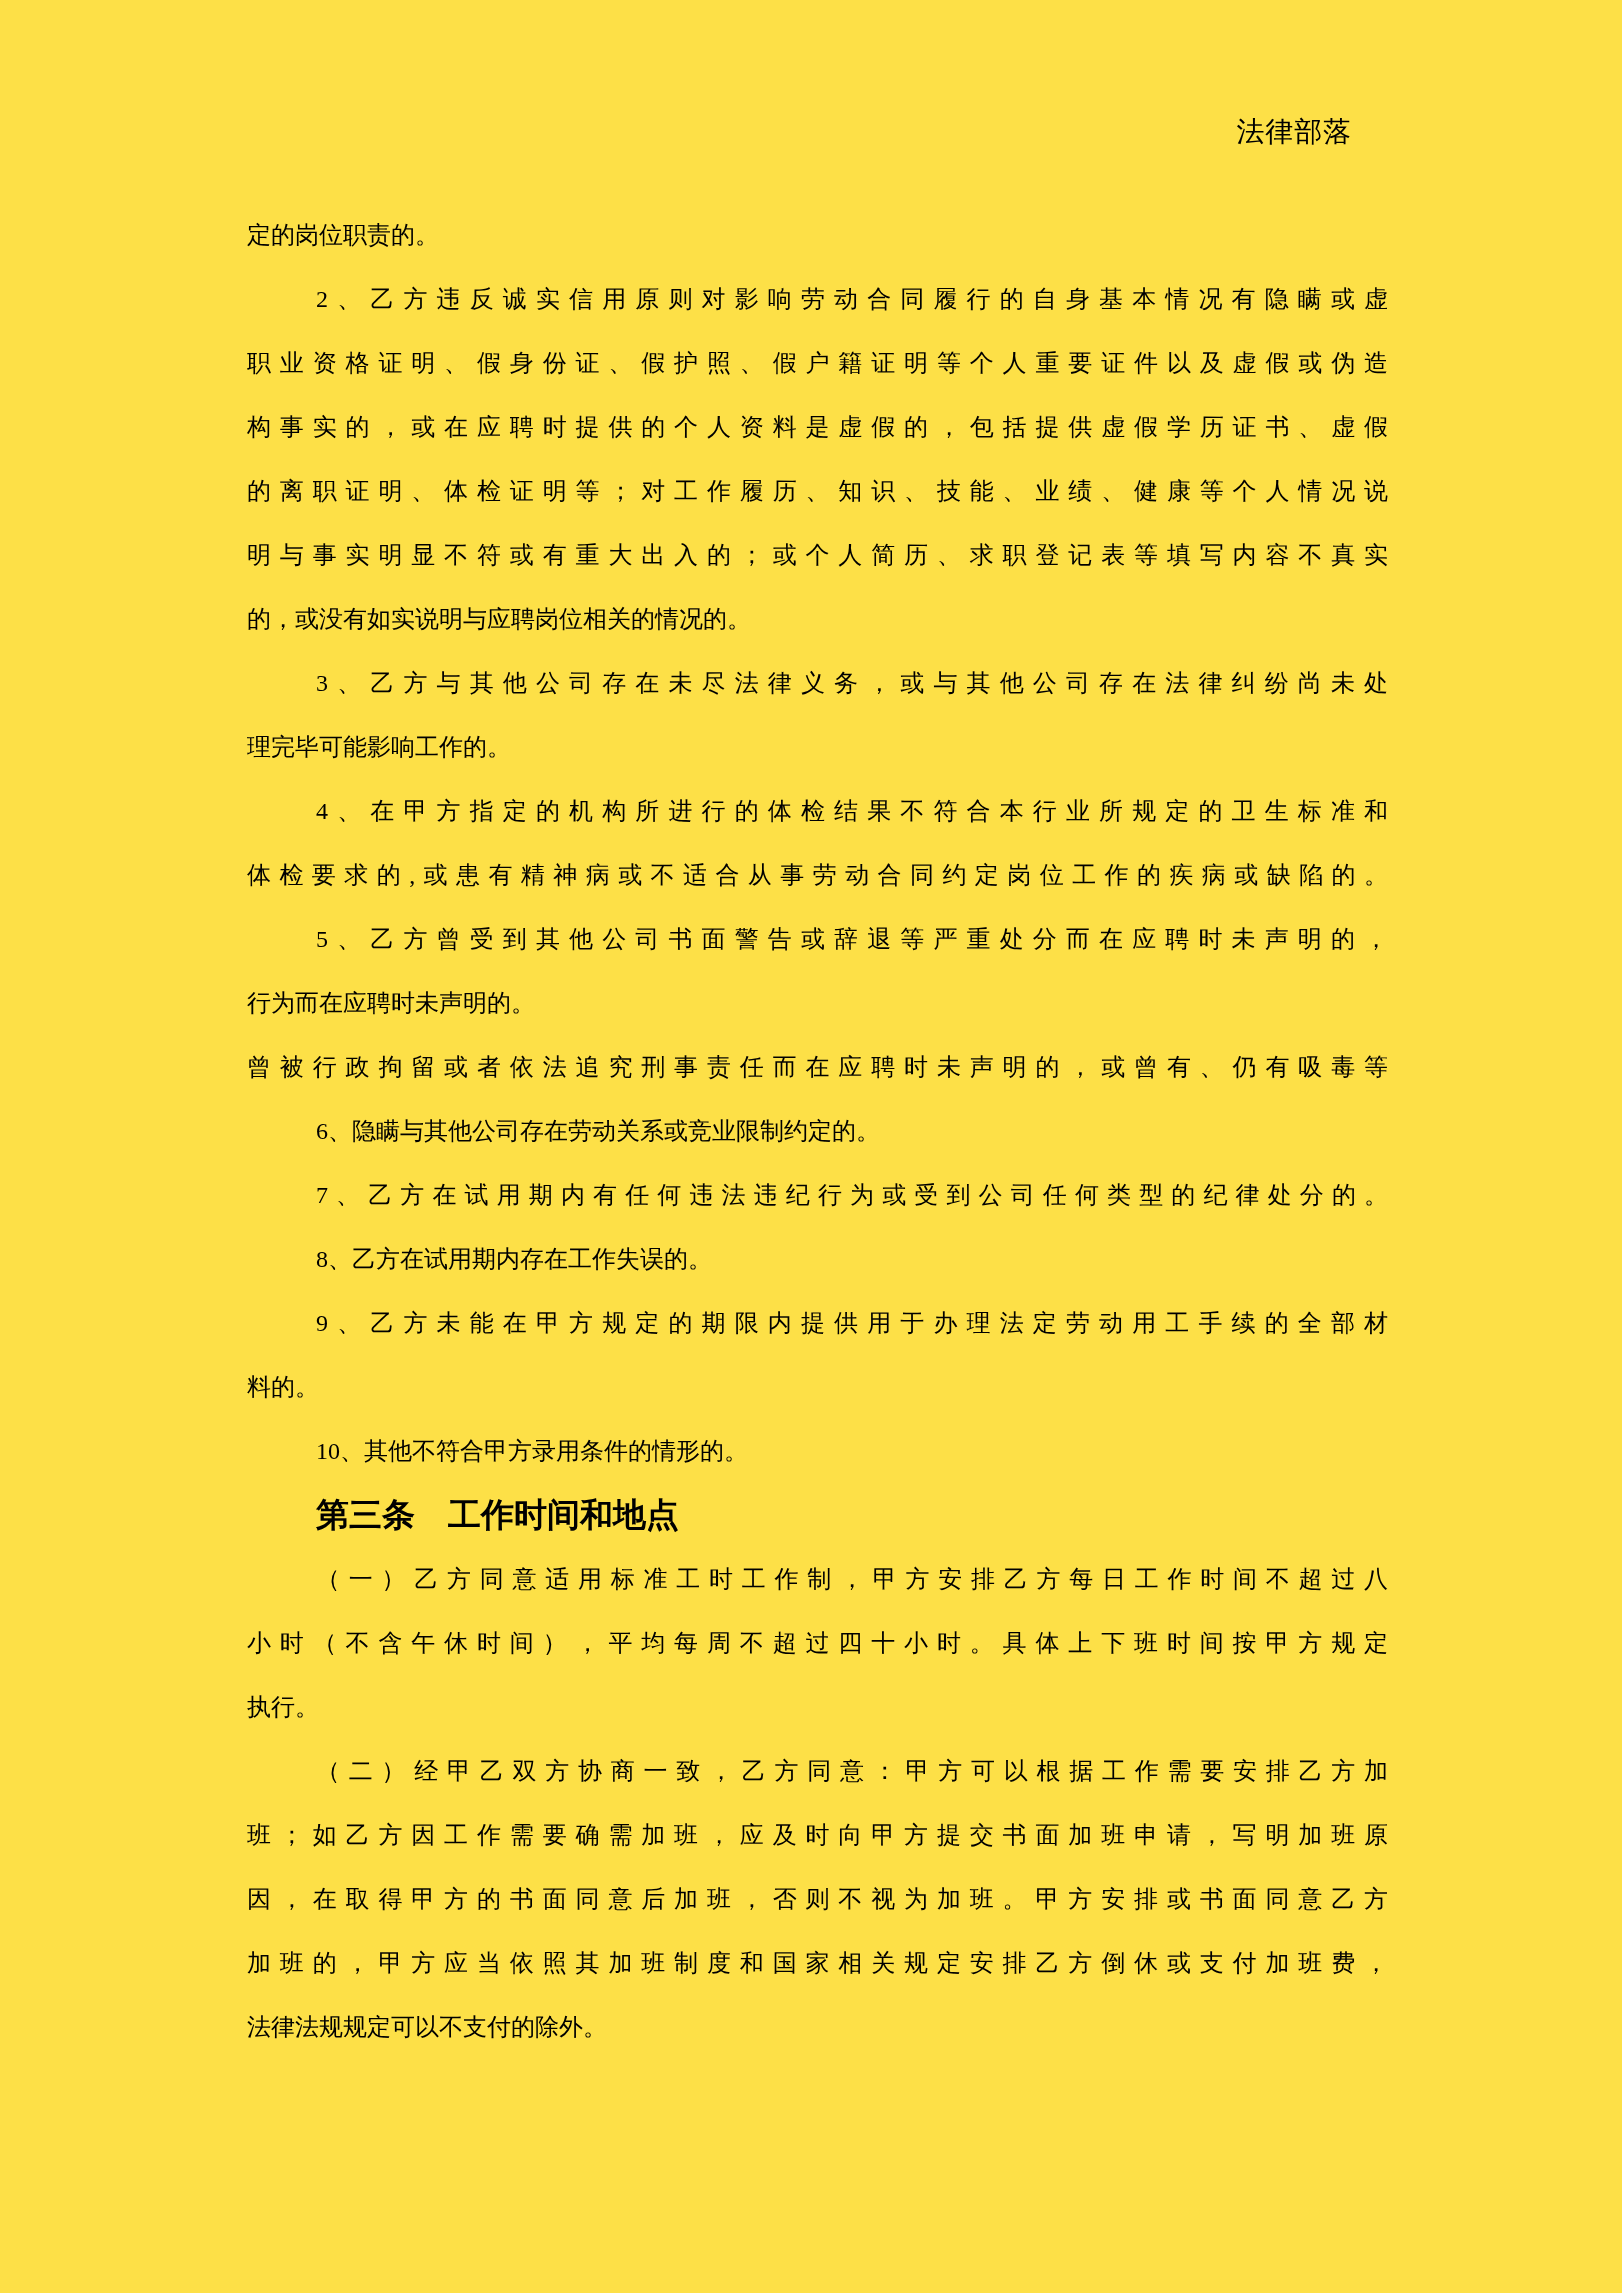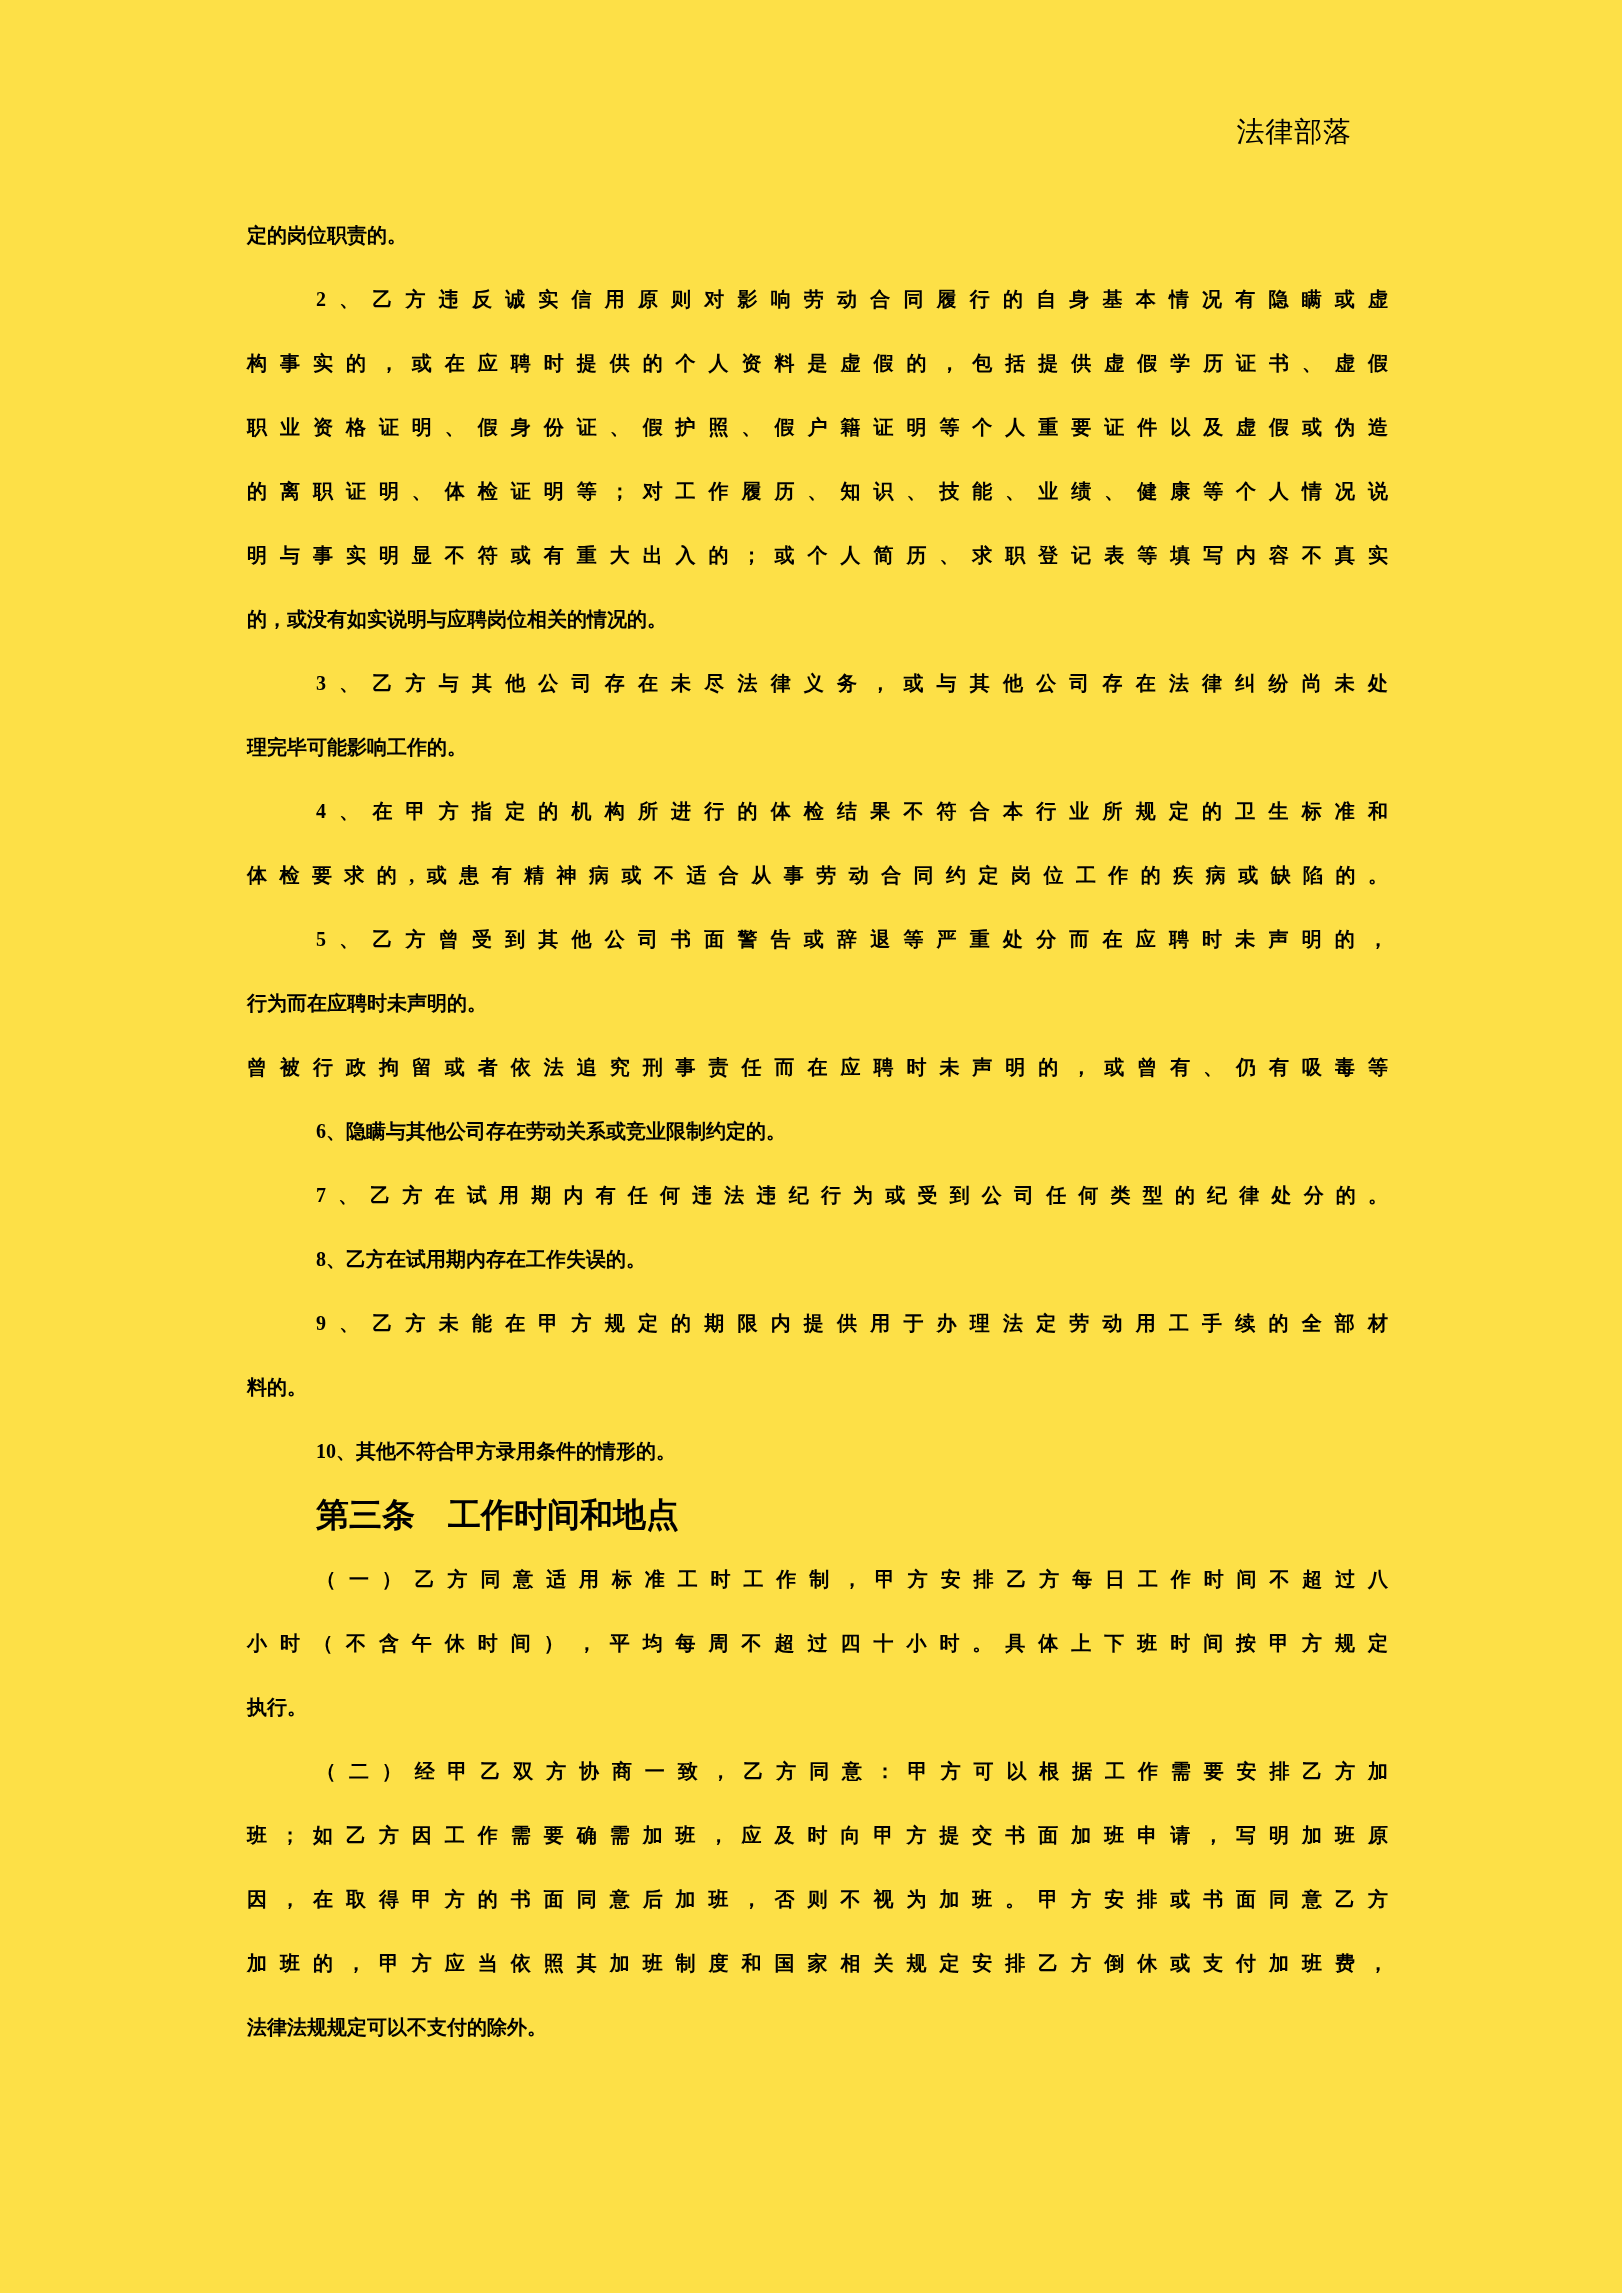--- a/index.html
+++ b/index.html
@@ -30,26 +30,25 @@
     letter-spacing: 0.9px;
     color: #000000;
   }
   .content {
     position: absolute;
     left: 247px;
     top: 203px;
     width: 1141px;
   }
   .line {
-    font-size: 20px;
+    font-size: 24px;
     line-height: 64px;
     height: 64px;
     white-space: nowrap;
     color: #000000;
-    font-weight: bold;
   }
   .line.full {
     white-space: normal;
     text-align: justify;
     text-align-last: justify;
     text-justify: inter-character;
   }
   .line.indent {
     text-indent: 69px;
   }
@@ -65,22 +64,22 @@
 </head>
 <body>
 
 <div class="page">
   <div class="page-header">
     <span>法律部落</span>
   </div>
   <div class="content" id="doc-lines">
       <div class="line">定的岗位职责的。</div>
       <div class="line indent full">2、乙方违反诚实信用原则对影响劳动合同履行的自身基本情况有隐瞒或虚</div>
+      <div class="line full">职业资格证明、假身份证、假护照、假户籍证明等个人重要证件以及虚假或伪造</div>
       <div class="line full">构事实的，或在应聘时提供的个人资料是虚假的，包括提供虚假学历证书、虚假</div>
-      <div class="line full">职业资格证明、假身份证、假护照、假户籍证明等个人重要证件以及虚假或伪造</div>
       <div class="line full">的离职证明、体检证明等；对工作履历、知识、技能、业绩、健康等个人情况说</div>
       <div class="line full">明与事实明显不符或有重大出入的；或个人简历、求职登记表等填写内容不真实</div>
       <div class="line">的，或没有如实说明与应聘岗位相关的情况的。</div>
       <div class="line indent full">3、乙方与其他公司存在未尽法律义务，或与其他公司存在法律纠纷尚未处</div>
       <div class="line">理完毕可能影响工作的。</div>
       <div class="line indent full">4、在甲方指定的机构所进行的体检结果不符合本行业所规定的卫生标准和</div>
       <div class="line full">体检要求的,或患有精神病或不适合从事劳动合同约定岗位工作的疾病或缺陷的。</div>
       <div class="line indent full">5、乙方曾受到其他公司书面警告或辞退等严重处分而在应聘时未声明的，</div>
       <div class="line">行为而在应聘时未声明的。</div>
       <div class="line full">曾被行政拘留或者依法追究刑事责任而在应聘时未声明的，或曾有、仍有吸毒等</div>

